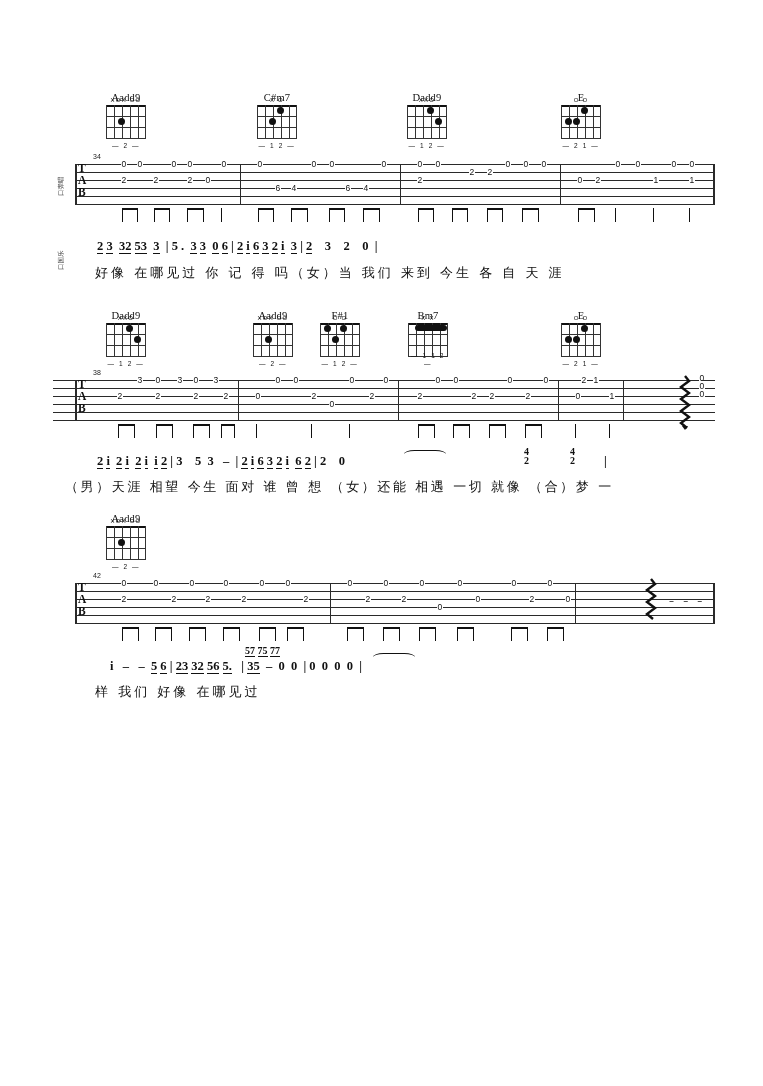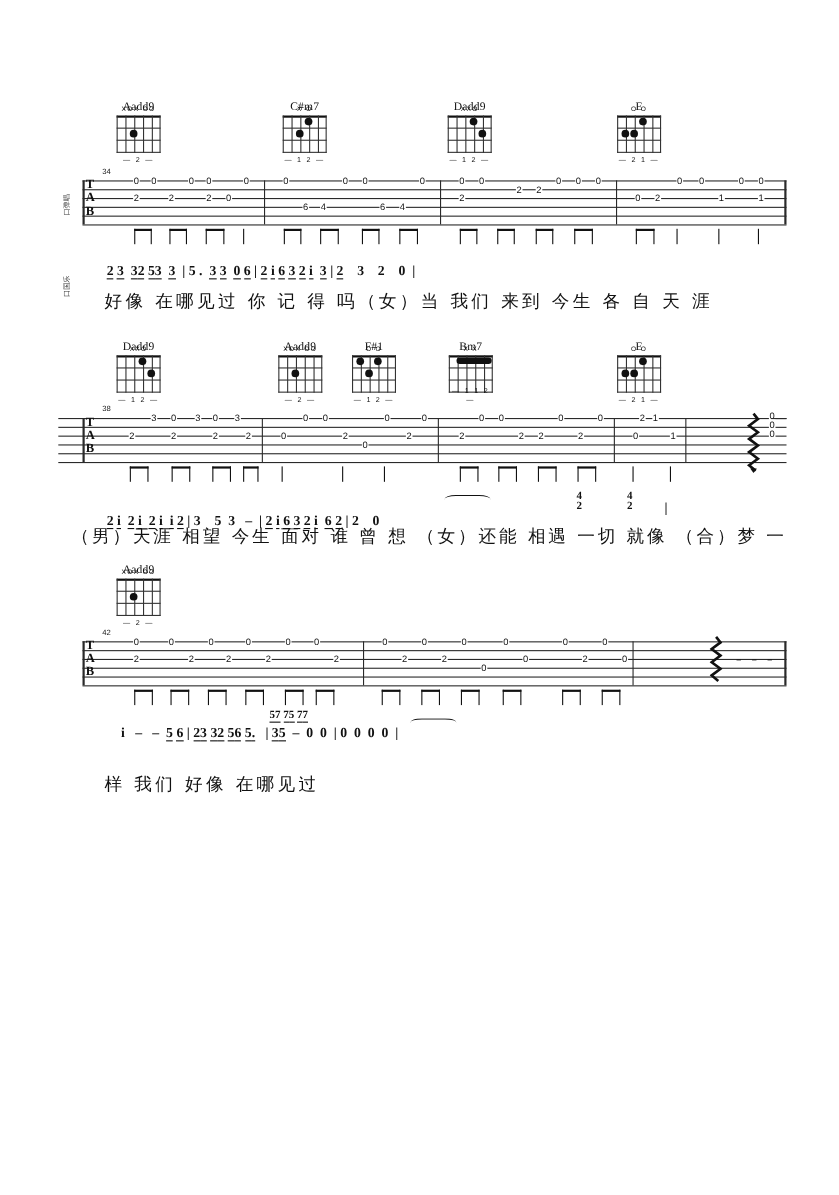--- a/index.html
+++ b/index.html
@@ -171,21 +171,21 @@
     font-size: 12.5px;
     font-weight: bold;
     letter-spacing: 0;
     color: #111;
     white-space: nowrap;
   }
   .jianpu .u { border-bottom: 1px solid #111; padding-bottom: 0px; }
   .lyric {
     position: absolute;
     font-family: "DejaVu Sans", sans-serif;
-    font-size: 16px;
+    font-size: 13px;
     color: #111;
     white-space: nowrap;
   }
   .side-label {
     position: absolute;
     font-family: "DejaVu Sans", sans-serif;
     font-size: 6.5px;
     color: #333;
     transform: rotate(-90deg);
     transform-origin: 0 0;
@@ -617,21 +617,21 @@
       <div class="stem" style="left:436px; top:44px; height:14px;"></div>
       <div class="stem" style="left:452px; top:44px; height:14px;"></div>
       <div class="beam" style="left:472px; top:44px; width:17px;"></div>
       <div class="stem" style="left:472px; top:44px; height:14px;"></div>
       <div class="stem" style="left:488px; top:44px; height:14px;"></div>
 
       <div class="stem" style="left:522px; top:44px; height:14px;"></div>
       <div class="stem" style="left:556px; top:44px; height:14px;"></div>
     </div>
 
-    <div class="jianpu" style="left:97px; top:156px;">
+    <div class="jianpu" style="left:97px; top:144px;">
       <span class="u">2</span> <span class="u">i</span>&nbsp; <span class="u">2</span> <span class="u">i</span>&nbsp; <span class="u">2</span> <span class="u">i</span>&nbsp; <span class="u">i</span> <span class="u">2</span>&nbsp;| 3 &nbsp;&nbsp; 5&nbsp; 3 &nbsp;&nbsp;– &nbsp;| <span class="u">2</span> <span class="u">i</span> <span class="u">6</span> <span class="u">3</span> <span class="u">2</span> <span class="u">i</span>&nbsp; <span class="u">6</span> <span class="u">2</span>&nbsp;| 2 &nbsp;&nbsp;&nbsp;0
     </div>
 
     <div class="tie" style="left:404px; top:140px; width:42px;"></div>
     <div class="timesig" style="left:524px; top:137px;">4<br>2</div>
     <div class="timesig" style="left:570px; top:137px;">4<br>2</div>
     <div class="jianpu" style="left:604px; top:144px;">|</div>
     <div class="lyric" style="left:65px; top:168px; letter-spacing:2.6px;">（男）天涯 相望 今生 面对  谁 曾 想  （女）还能 相遇 一切 就像 （合）梦 一</div>
   </div>
 
@@ -748,19 +748,19 @@
       <div class="stem" style="left:488px; top:44px; height:14px;"></div>
     </div>
 
     <div class="jianpu" style="left:110px; top:146px;">
       i&nbsp;&nbsp; –&nbsp;&nbsp; –&nbsp; <span class="u">5</span> <span class="u">6</span>&nbsp;| <span class="u">2</span><span class="u">3</span> <span class="u">3</span><span class="u">2</span> <span class="u">5</span><span class="u">6</span> <span class="u">5</span><span class="u">.</span>&nbsp;&nbsp;&nbsp;| <span class="u">3</span><span class="u">5</span>&nbsp; –&nbsp; 0&nbsp; 0&nbsp; | 0&nbsp; 0&nbsp; 0&nbsp; 0&nbsp; |
     </div>
     <div class="jianpu" style="left:245px; top:132px; font-size:10px;">
       <span class="u">5</span><span class="u">7</span> <span class="u">7</span><span class="u">5</span> <span class="u">7</span><span class="u">7</span>
     </div>
     <div class="tie" style="left:373px; top:140px; width:42px;"></div>
-    <div class="lyric" style="left:95px; top:170px; letter-spacing:3px;margin-top:20px;">样      我们  好像 在哪见过</div>
+    <div class="lyric" style="left:95px; top:170px; letter-spacing:3px;">样      我们  好像 在哪见过</div>
   </div>
 
   <div class="side-label" style="left:57px; top:196px;">口弹唱</div>
   <div class="side-label" style="left:57px; top:270px;">口国乐</div>
 
 </div>
 
 </body></html>

